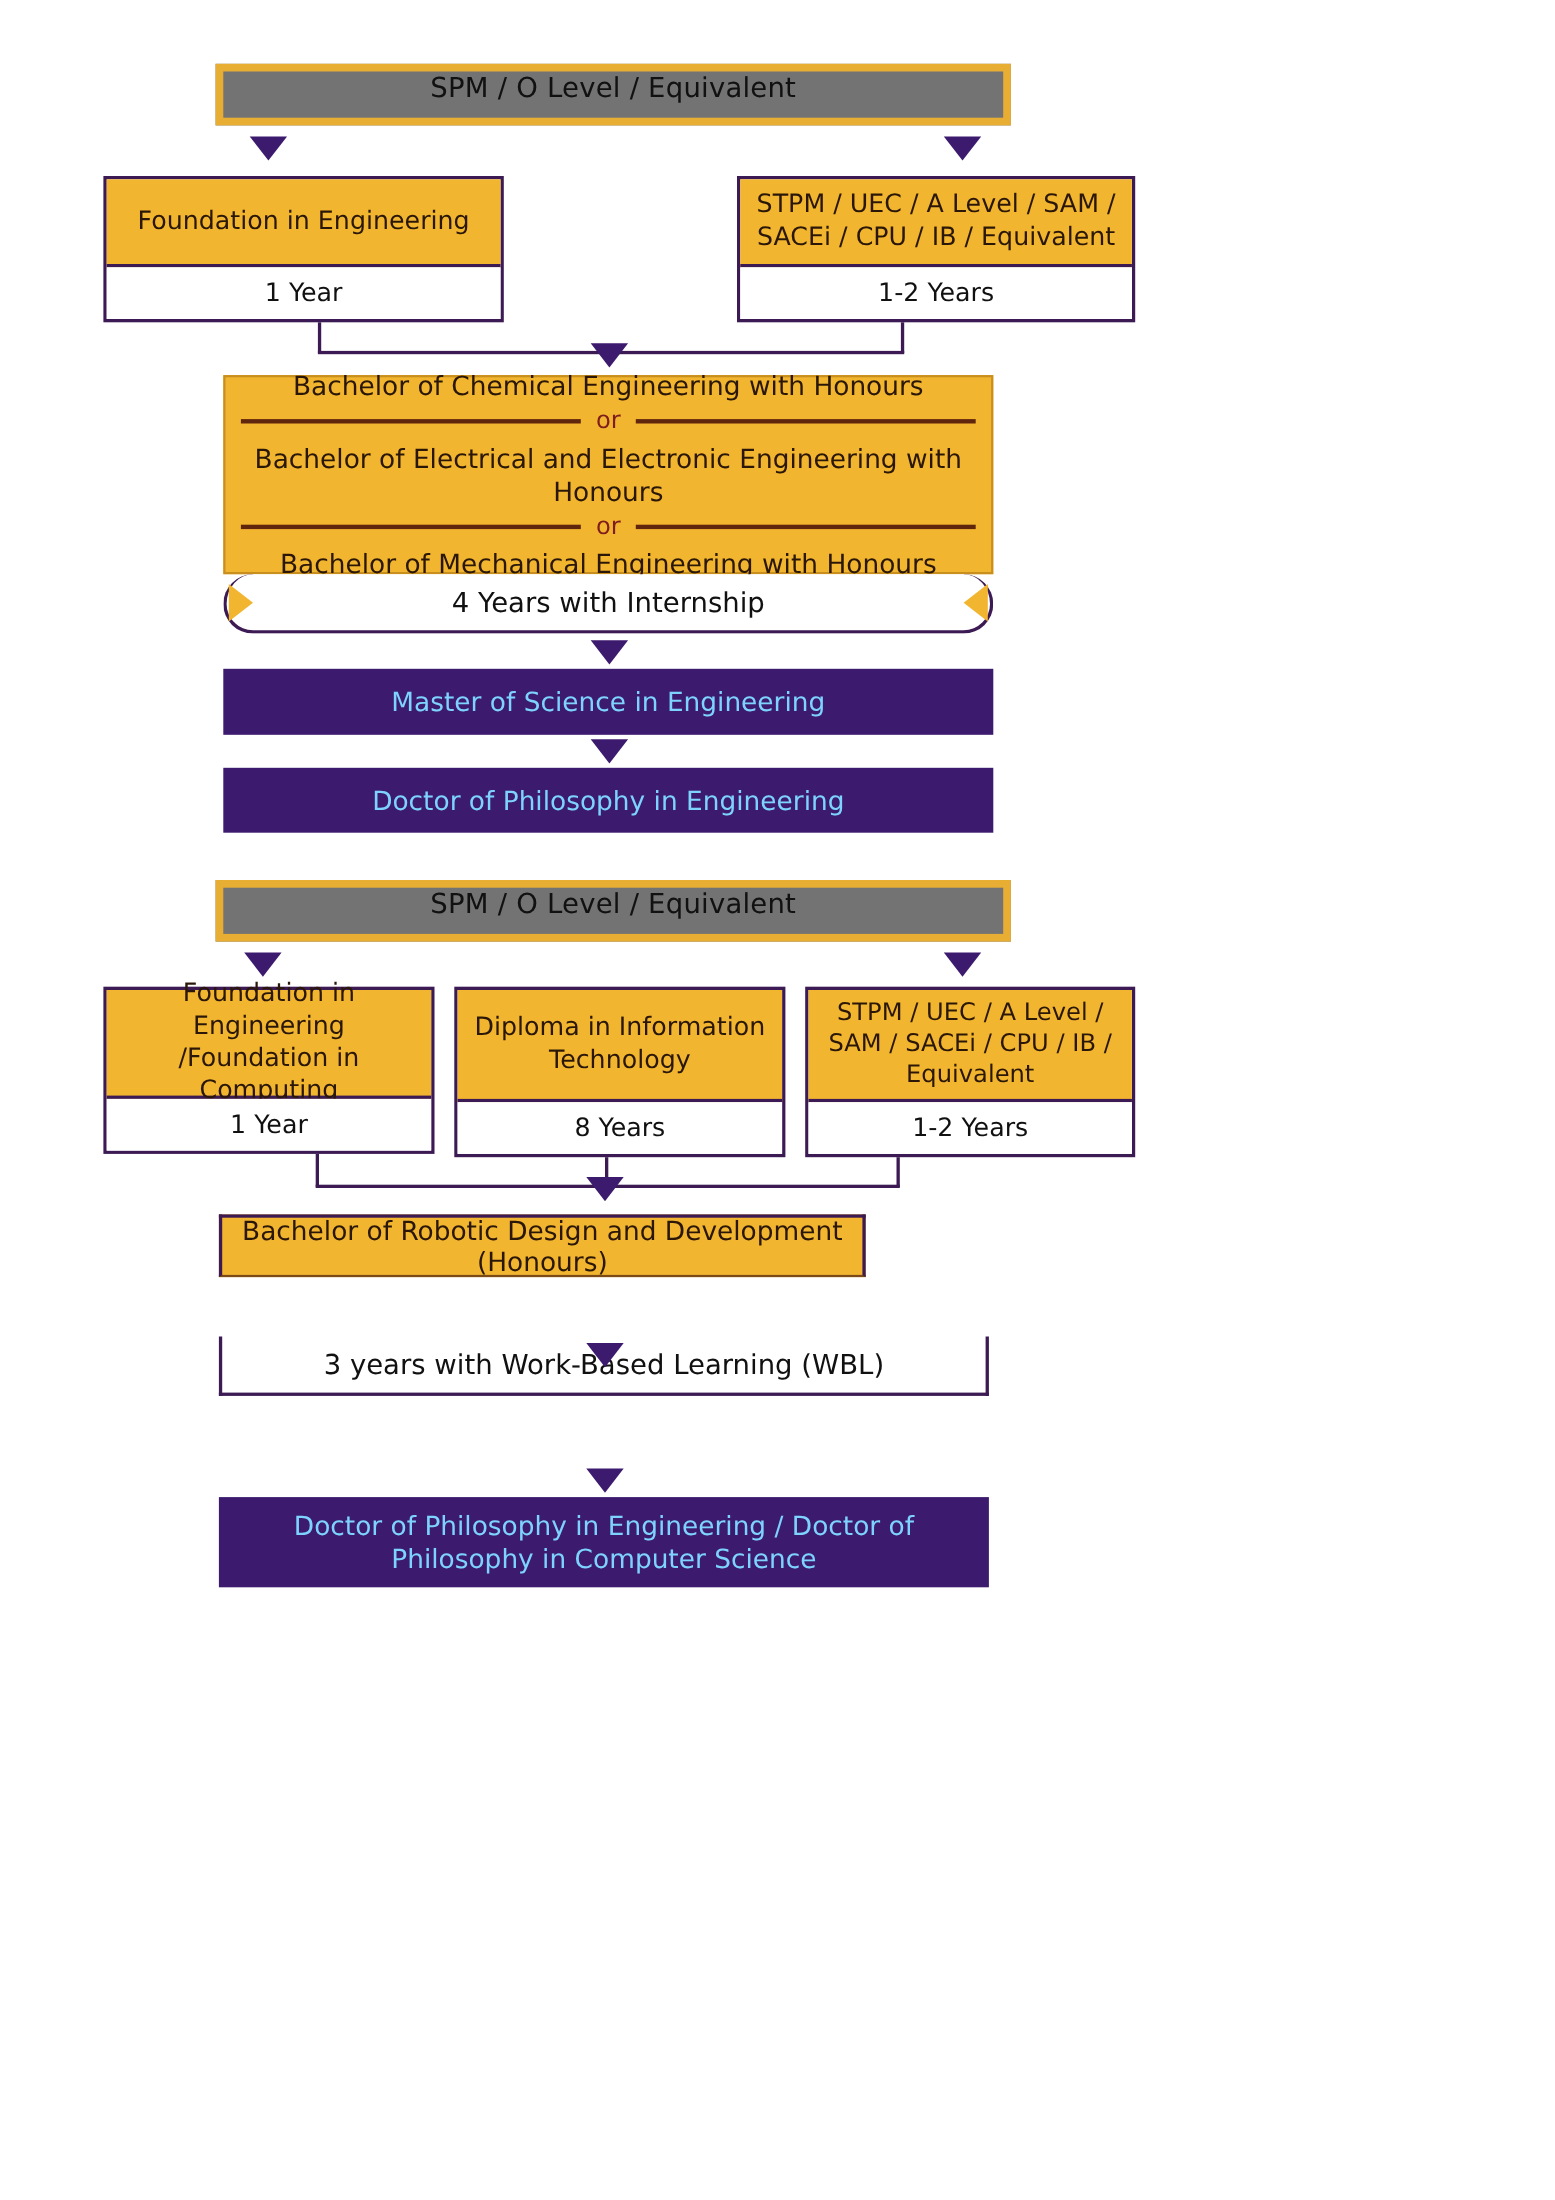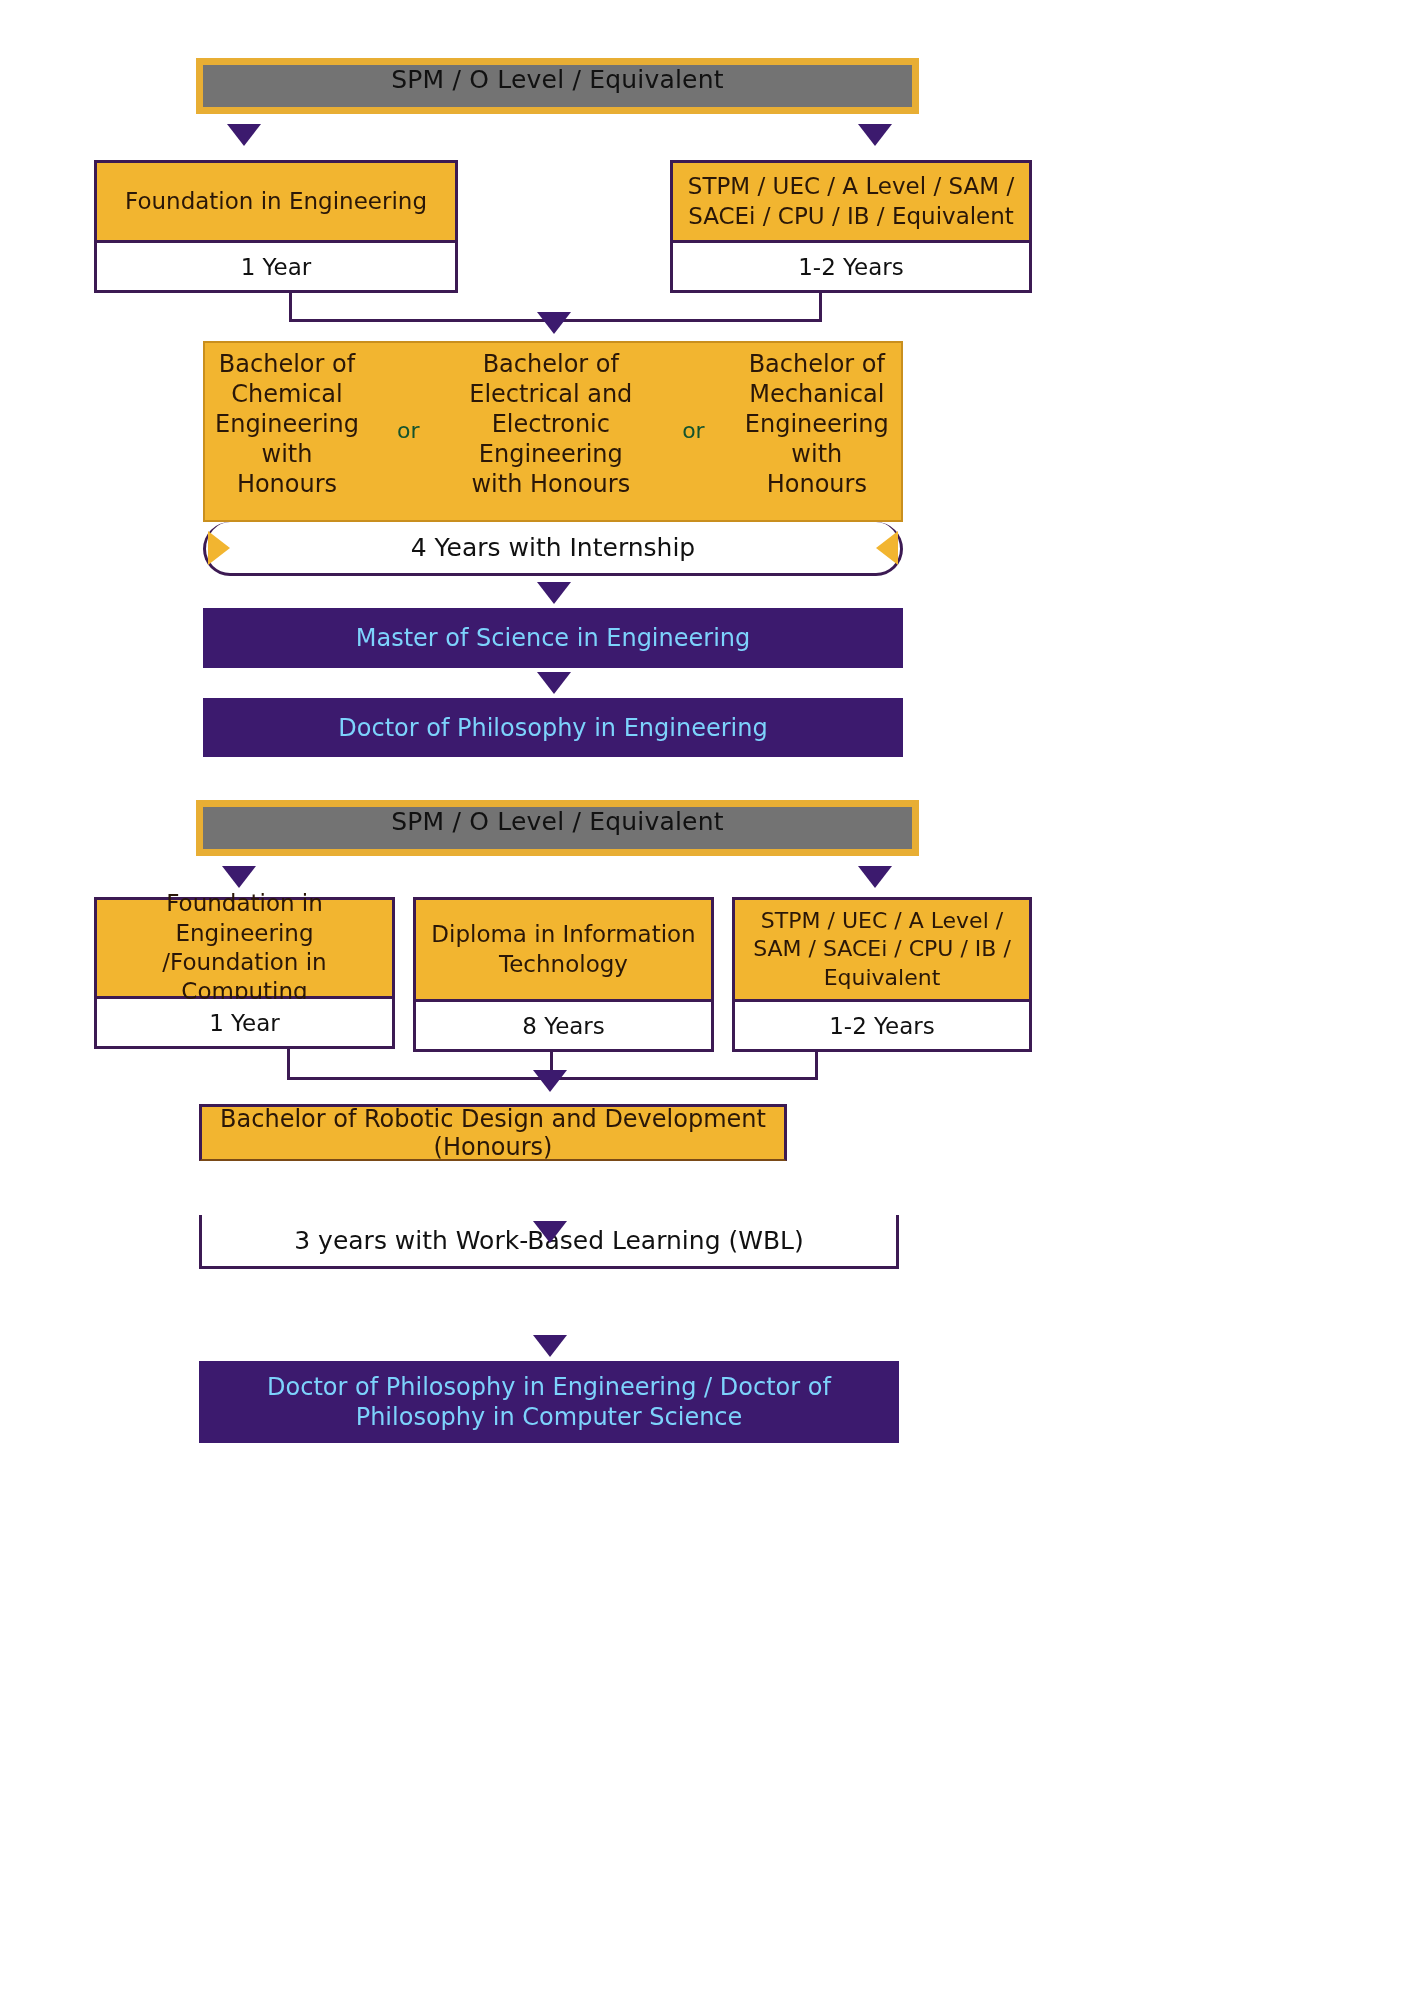--- a/index.html
+++ b/index.html
@@ -61,21 +61,21 @@
     font-size: 23px;
     flex: 1;
     position: relative;
   }
 
   
   .degree-block {
     background: #F2B530;
     border: 2px solid #C98F1E;
     display: flex;
-    flex-direction: row;
+    flex-direction: column;
     justify-content: center;
     color: #2A1708;
   }
   .degree-line {
     text-align: center;
     font-size: 24px;
     line-height: 1.25;
     padding: 6px 10px;
   }
   .or-row {
@@ -85,21 +85,21 @@
     gap: 14px;
     padding: 0 14px 2px 14px;
   }
   .or-rule {
     flex: 1;
     height: 4px;
     background: #60250D;
   }
   .or-text {
     font-size: 22px;
-    color: #14532d;
+    color: #7f1d1d;
     line-height: 1;
   }
 
   
   .duration-strip {
     background: #ffffff;
     border: 3px solid #3C1A53;
     border-top: none;
     display: flex;
     align-items: center;

